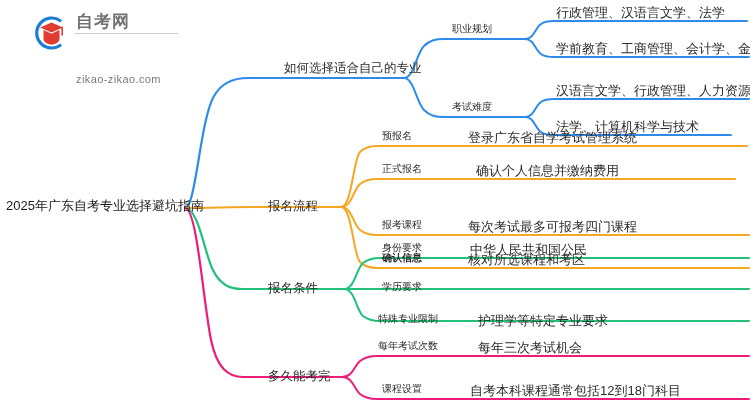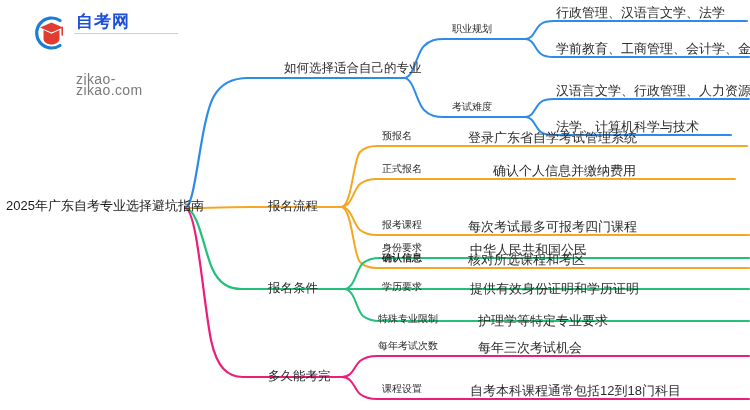--- a/index.html
+++ b/index.html
@@ -52,33 +52,33 @@
   }
   #logo-text-wrap {
     position: absolute;
     left: 44px;
     top: 0px;
     width: 106px;
   }
   #logo-cn {
     font-size: 17px;
     font-weight: bold;
-    color: #1d4ed8;
+    color: #737373;
     letter-spacing: 1px;
     line-height: 20px;
     padding-left: 2px;
   }
   #logo-rule {
     height: 1px;
     background: #cfcfcf;
     margin: 1px 0 2px 0;
     width: 104px;
   }
   #logo-en {
-    font-size: 14px;
+    font-size: 11px;
     color: #7a7a7a;
     letter-spacing: 0.4px;
     line-height: 11px;
     padding-left: 2px;
     margin-top: 40px;
   }
 </style>
 </head>
 <body>
 
@@ -169,30 +169,29 @@
   <div class="node lvl3" style="left:556px; top:42px;">学前教育、工商管理、会计学、金融学</div>
   <div class="node lvl3" style="left:556px; top:84px;">汉语言文学、行政管理、人力资源管理</div>
   <div class="node lvl3" style="left:556px; top:120px;">法学、计算机科学与技术</div>
 
   <div class="node lvl1" style="left:268px; top:200px;">报名流程</div>
   <div class="node lvl2" style="left:382px; top:131px;">预报名</div>
   <div class="node lvl2" style="left:382px; top:164px;">正式报名</div>
   <div class="node lvl2" style="left:382px; top:220px;">报考课程</div>
   <div class="node lvl2" style="left:382px; top:253px;font-weight:bold;">确认信息</div>
   <div class="node lvl3" style="left:468px; top:131px;">登录广东省自学考试管理系统</div>
-  <div class="node lvl3" style="left:493px; top:164px;">确认个人信息并缴纳费用</div>
+  <div class="node lvl3" style="left:476px; top:164px;">确认个人信息并缴纳费用</div>
   <div class="node lvl3" style="left:468px; top:220px;">每次考试最多可报考四门课程</div>
   <div class="node lvl3" style="left:468px; top:253px;">核对所选课程和考区</div>
 
   <div class="node lvl1" style="left:268px; top:282px;">报名条件</div>
   <div class="node lvl2" style="left:382px; top:243px;">身份要求</div>
   <div class="node lvl2" style="left:382px; top:282px;">学历要求</div>
   <div class="node lvl2" style="left:378px; top:314px;">特殊专业限制</div>
   <div class="node lvl3" style="left:470px; top:243px;">中华人民共和国公民</div>
-  <div class="node lvl3" style="left:470px; top:282px;">提供有效身份证明和学历证明</div>
   <div class="node lvl3" style="left:478px; top:314px;">护理学等特定专业要求</div>
 
   <div class="node lvl1" style="left:268px; top:370px;">多久能考完</div>
   <div class="node lvl2" style="left:378px; top:341px;">每年考试次数</div>
   <div class="node lvl2" style="left:382px; top:384px;">课程设置</div>
   <div class="node lvl3" style="left:478px; top:341px;">每年三次考试机会</div>
   <div class="node lvl3" style="left:470px; top:384px;">自考本科课程通常包括12到18门科目</div>
 
 </div>
 

